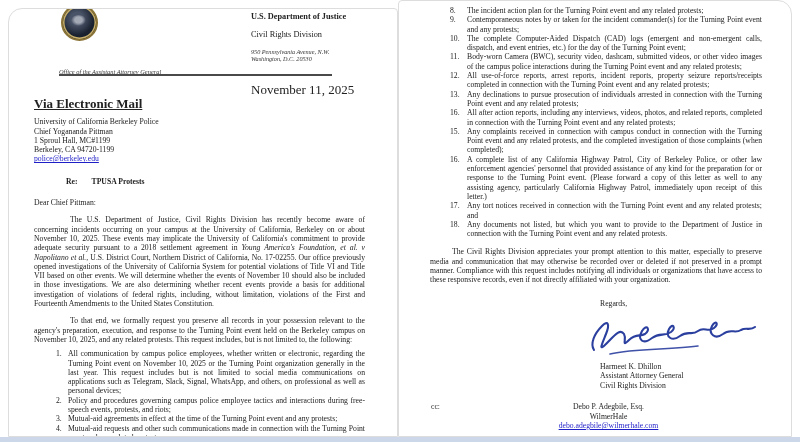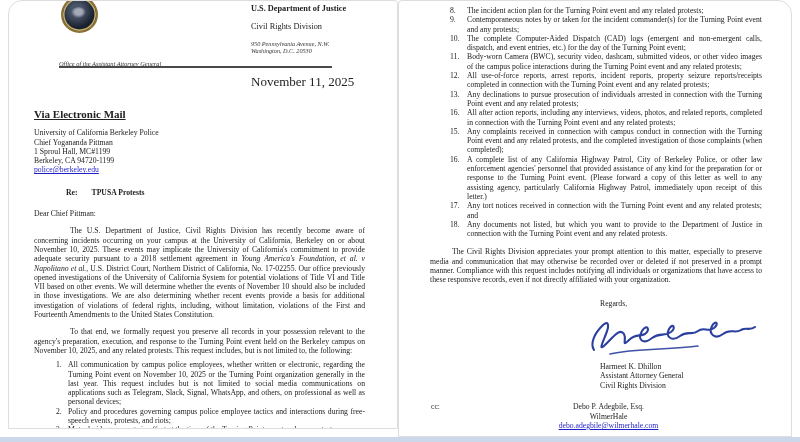--- a/index.html
+++ b/index.html
@@ -7,21 +7,21 @@
     width:800px;height:442px;position:relative;overflow:hidden;
     background:#ffffff;
     font-family:"Liberation Serif","DejaVu Serif",serif;
     color:#222;
     -webkit-font-smoothing:antialiased;
   }
   .page{
     position:absolute;background:#fff;border:1px solid #ddd;
     overflow:hidden;box-sizing:border-box;
   }
-  .page1{left:8px;top:0;width:390px;height:429px;border-radius:14px 4px 0 0;}
+  .page1{left:8px;top:8px;width:390px;height:429px;border-radius:14px 4px 0 0;}
   .page2{left:398px;top:0;width:394px;height:437px;border-radius:4px 14px 0 0;}
   .p1-content{padding:0 32px 0 25px;font-size:7.7px;line-height:9.3px;}
   .p2-content{padding:0 29px 0 31px;font-size:7.7px;line-height:9.3px;}
 
   
   .letterhead{position:relative;height:90px;}
   .seal{
     position:absolute;left:27px;top:-5px;width:33px;height:33px;border-radius:50%;
     background:radial-gradient(circle at 42% 38%, #4a5468 0 22%, #1a2230 60%);
     border:2px solid #8a7336;box-shadow:inset 0 0 0 1.5px #c9b06a;
@@ -32,21 +32,21 @@
     opacity:.8;
   }
   .office-line{position:absolute;left:25px;top:58px;font-style:italic;font-size:6.4px;color:#333;}
   .lh-right{position:absolute;left:217px;top:3px;}
   .lh-dept{font-weight:bold;font-size:8.3px;}
   .lh-div{font-size:8.3px;margin-top:9px;}
   .lh-addr{font-style:italic;font-size:6.2px;margin-top:8px;line-height:7.5px;color:#333;}
   .lh-rule{position:absolute;left:25px;right:33px;top:65px;height:2px;background:#4a4a4a;}
   .date-line{position:absolute;left:217px;top:76px;font-size:13px;}
 
-  .via{font-weight:bold;text-decoration:underline;font-size:11px;margin-top:19px;}
+  .via{font-weight:bold;text-decoration:underline;font-size:13px;margin-top:0;}
   .recipient{margin-top:9px;}
   .recipient div{height:9.3px;}
   a.mail{color:#1f1fc8;}
   .re-line{margin:13px 0 0 32px;font-weight:bold;}
   .re-line .re-subj{margin-left:14px;}
   .salutation{margin-top:12px;}
   p.body-p{margin:8px 0 0 0;text-align:justify;text-indent:36px;}
   .case-name{font-style:italic;}
 
   ol.req{list-style:none;margin:5px 0 0 0;padding:0;}

